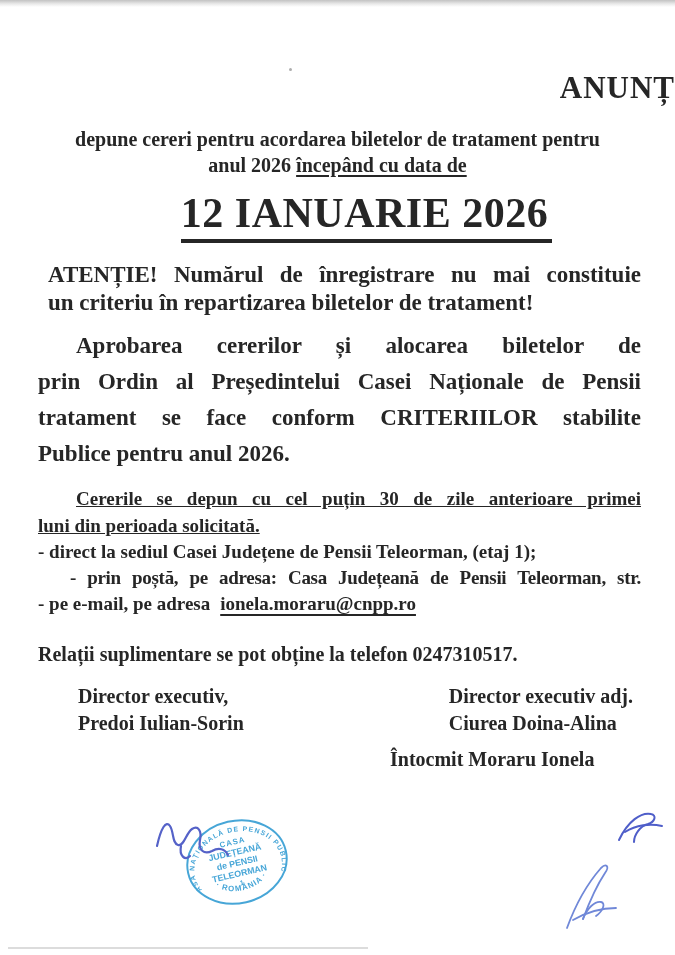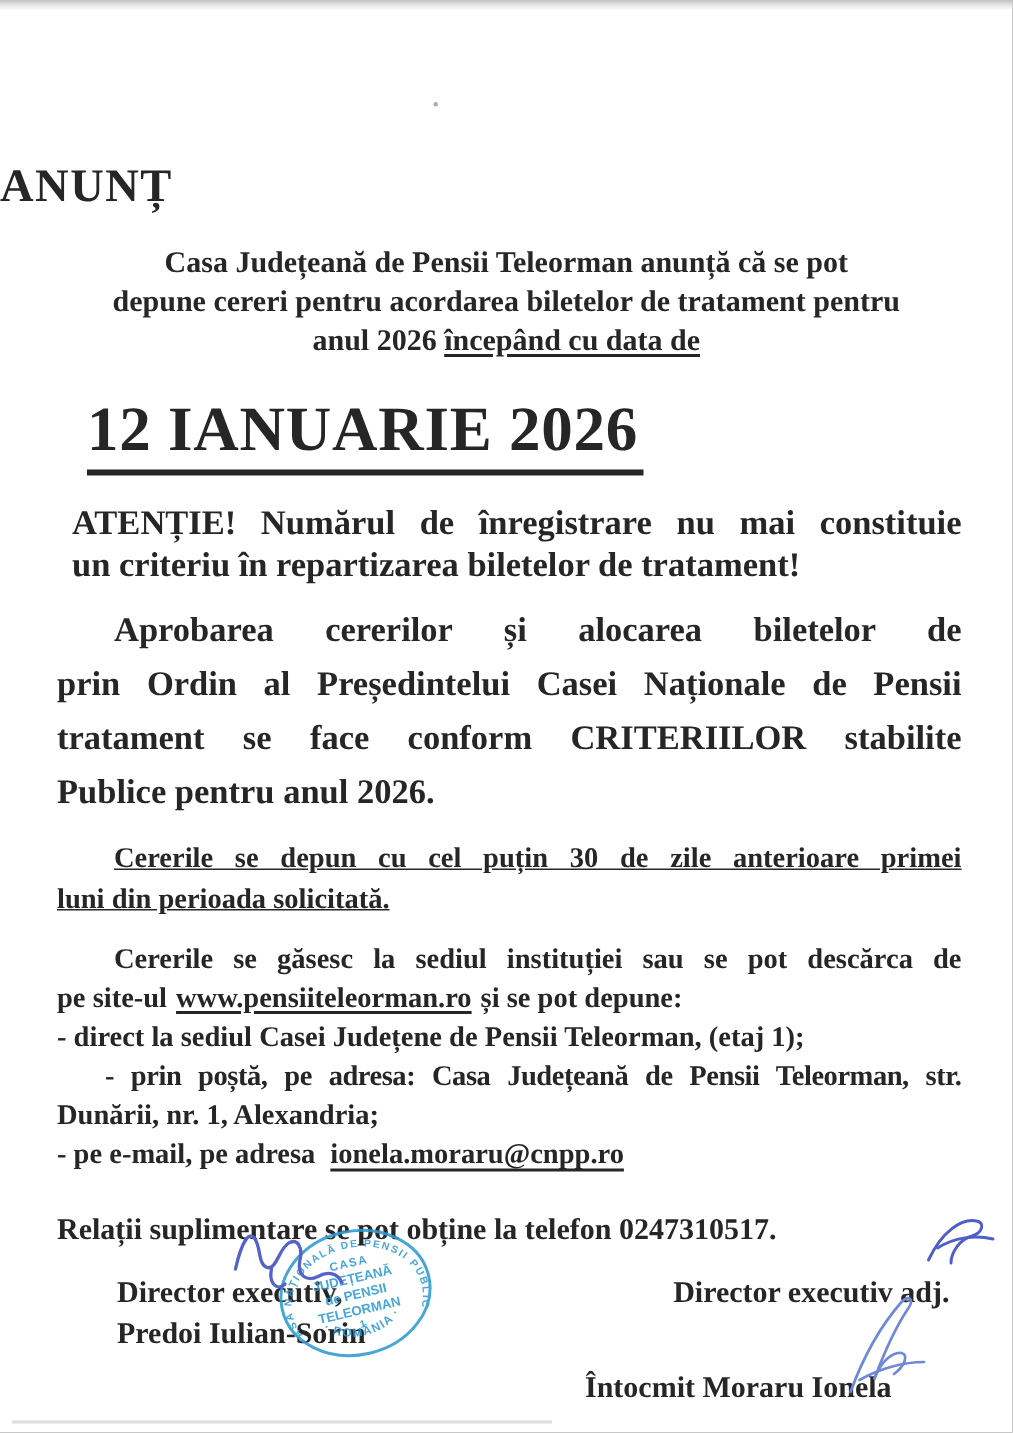--- a/index.html
+++ b/index.html
@@ -27,40 +27,40 @@
   }
   .scan-bottom-line{
     position:absolute;left:8px;top:947px;width:360px;height:2px;
     background:#dcdcdc;
   }
   .speck{
     position:absolute;width:3px;height:3px;border-radius:50%;
     background:#8a8a8a;opacity:.7;
   }
   .title{
-    margin:0;padding-top:106px;
-    text-align:left;
+    margin:0;padding-top:70px;
+    text-align:right;
     font-size:31px;line-height:36px;letter-spacing:1px;
   }
   .ln{display:block;}
   .jl{display:block;text-align:justify;text-align-last:justify;}
   .ind{padding-left:38px;}
   .intro{
     margin:20px 30px 0;
     text-align:center;
     font-size:20px;line-height:26px;
   }
   .u{
     text-decoration:underline;
     text-decoration-thickness:2px;
     text-underline-offset:3px;
   }
   .date-heading{
-    margin-top:24px;
-    text-align:left;
+    margin-top:12px;
+    text-align:center;
     padding-left:58px;
     font-size:42px;line-height:46px;letter-spacing:0.5px;
   }
   .date-heading .heavy-u{
     display:inline-block;
     border-bottom:4px solid var(--ink,#262626);
     padding:0 4px 3px 0;
   }
   .attention{
     margin:18px 34px 0 48px;
@@ -135,21 +135,20 @@
 <body>
 
 <div class="page">
 
   <div class="scan-top"></div>
   <div class="speck" style="left:289px;top:68px;"></div>
 
   <h1 class="title">ANUNȚ</h1>
 
   <p class="intro">
-    <span class="ln">Casa Județeană de Pensii Teleorman anunță că se pot</span>
     <span class="ln">depune cereri pentru acordarea biletelor de tratament pentru</span>
     <span class="ln"><span>anul 2026 </span><span class="u">începând cu data de</span></span>
   </p>
 
   <div class="date-heading">
     <span class="heavy-u">12 IANUARIE 2026</span>
   </div>
 
   <p class="attention">
     <span class="jl">ATENȚIE! Numărul de înregistrare nu mai constituie</span>
@@ -161,41 +160,37 @@
     <span class="jl">prin Ordin al Președintelui Casei Naționale de Pensii</span>
     <span class="jl">tratament se face conform CRITERIILOR stabilite</span>
     <span class="ln">Publice pentru anul 2026.</span>
   </p>
 
   <p class="deadline">
     <span class="jl ind">Cererile se depun cu cel puțin 30 de zile anterioare primei</span>
     <span class="ln">luni din perioada solicitată.</span>
   </p>
 
-  <p class="availability">
-    <span class="jl ind">Cererile se găsesc la sediul instituției sau se pot descărca de</span>
-    <span class="ln"><span>pe site-ul</span><span class="site">www.pensiiteleorman.ro</span><span>și se pot depune:</span></span>
-  </p>
 
   <div class="options">
     <span class="ln">- direct la sediul Casei Județene de Pensii Teleorman, (etaj 1);</span>
     <span class="jl tight">- prin poștă, pe adresa: Casa Județeană de Pensii Teleorman, str.</span>
-    <span class="ln">Dunării, nr. 1, Alexandria;</span>
     <span class="ln"><span>- pe e-mail, pe adresa</span><span class="email">ionela.moraru@cnpp.ro</span></span>
   </div>
 
   <p class="contact">Relații suplimentare se pot obține la telefon 0247310517.</p>
 
   <div class="sig-row">
     <div class="sig-left">
       <span class="ln">Director executiv,</span>
       <span class="ln">Predoi Iulian-Sorin</span>
     </div>
     <div class="sig-right">
       <span class="ln">Director executiv adj.</span>
+      <span class="ln">Ciurea Doina-Alina</span>
     </div>
   </div>
 
   <p class="prepared">Întocmit Moraru Ionela</p>
 
   <svg class="stamp" viewBox="0 0 110 92" aria-hidden="true">
     <g transform="rotate(-13 55 46)">
       <ellipse class="ring" cx="55" cy="46" rx="51" ry="42"></ellipse>
       <path id="arcTop" d="M 13 64 A 45 36 0 1 1 97 64" fill="none"></path>
       <path id="arcBot" d="M 24 60 A 34 26 0 0 0 86 60" fill="none"></path>

